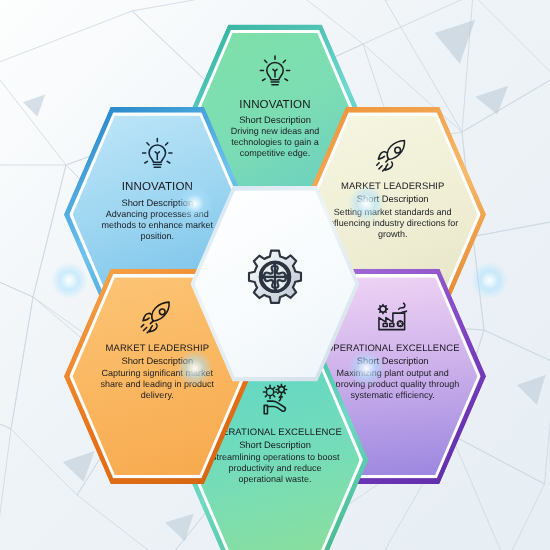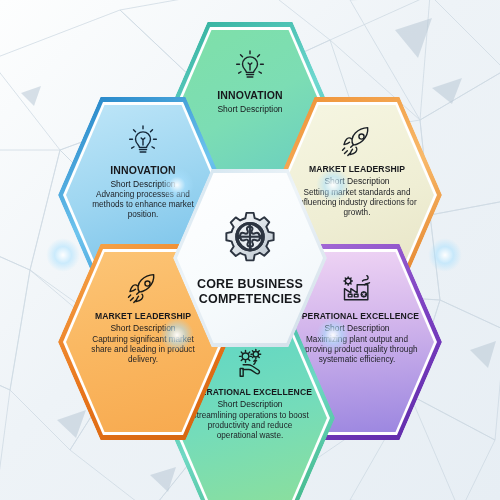--- a/index.html
+++ b/index.html
@@ -38,21 +38,21 @@
   }
   .hex .content{
     position:absolute;inset:8px;
     display:flex;flex-direction:column;align-items:center;
     padding:16px 16px 0 16px;box-sizing:border-box;
     text-align:center;
   }
   .ico{width:40px;height:40px;display:block;margin:0 auto 3px;}
   .ico svg{width:100%;height:100%;display:block;}
   .h-title{
-    font-size:10.5px;font-weight:bold;letter-spacing:.1px;
+    font-size:10.5px;font-weight:normal;letter-spacing:.1px;
     color:#17181c;line-height:1.1;margin:1px 0 3px;white-space:nowrap;
   }
   .h-title.small{font-size:8.6px;}
   .h-sub{font-size:8.5px;font-weight:normal;color:#17181c;line-height:1.15;margin-bottom:1px;}
   .h-desc{font-size:8.2px;color:#1d1f24;line-height:1.22;max-width:126px;}
 
   
   .spark{position:absolute;width:34px;height:34px;border-radius:50%;
     background:radial-gradient(circle,rgba(255,255,255,.95) 0%,rgba(170,225,255,.55) 35%,rgba(140,200,255,0) 70%);
     pointer-events:none;}
@@ -122,20 +122,21 @@
       <span class="ico">
         <svg viewBox="0 0 48 48" fill="none" stroke="#1b2026" stroke-width="1.7" stroke-linecap="round" stroke-linejoin="round">
           <path d="M24 13c-5 0-9 3.9-9 8.8 0 3.3 1.8 5.3 3.2 6.9.9 1 1.4 1.8 1.5 3h8.6c.1-1.2.6-2 1.5-3 1.4-1.6 3.2-3.6 3.2-6.9 0-4.9-4-8.8-9-8.8z"></path>
           <path d="M19.7 34.3h8.6M20.6 37.2h6.8"></path>
           <path d="M24 22.5v6.2M24 22.5l-2.2-2M24 22.5l2.2-2"></path>
           <path d="M24 6v3.4M12.6 10.6l2.4 2.4M35.4 10.6L33 13M8 21.8h3.4M36.6 21.8H40M10.4 32.6l2.8-1.7M37.6 32.6l-2.8-1.7"></path>
         </svg>
       </span>
       <div class="h-title">INNOVATION</div>
       <div class="h-sub">Short Description</div>
+      <div class="h-desc">Driving new ideas and technologies to gain a competitive edge.</div>
     </div>
   </div>
 
   <div class="hex" style="left:58px;top:97px;">
     <div class="ring" style="background:linear-gradient(150deg,#1d7fc4,#6ec4ee 50%,#1d7fc4);"></div>
     <div class="inner"></div>
     <div class="face" style="background:linear-gradient(160deg,#bfe6f8 0%,#9ed6f1 45%,#6fbde8 100%);"></div>
     <div class="content">
       <span class="ico">
         <svg viewBox="0 0 48 48" fill="none" stroke="#16283a" stroke-width="1.7" stroke-linecap="round" stroke-linejoin="round">
@@ -260,20 +261,16 @@
           <path fill="url(#gearmetal)" d="M28.3 4h7.4l1.1 5.4c1.9.5 3.7 1.2 5.3 2.2l4.6-3.1 5.2 5.2-3.1 4.6c1 1.6 1.7 3.4 2.2 5.3l5.4 1.1v7.4l-5.4 1.1c-.5 1.9-1.2 3.7-2.2 5.3l3.1 4.6-5.2 5.2-4.6-3.1c-1.6 1-3.4 1.7-5.3 2.2L35.7 53h-7.4l-1.1-5.4c-1.9-.5-3.7-1.2-5.3-2.2l-4.6 3.1-5.2-5.2 3.1-4.6c-1-1.6-1.7-3.4-2.2-5.3L7.6 32.3v-7.4l5.4-1.1c.5-1.9 1.2-3.7 2.2-5.3l-3.1-4.6 5.2-5.2 4.6 3.1c1.6-1 3.4-1.7 5.3-2.2z"></path>
           <circle cx="32" cy="28.6" r="14.2" fill="#c9d2da"></circle>
           <path fill="#e9eef2" d="M32 15.2v3.2c1.6 0 2.6.9 2.6 2.1 0 1.2-1 1.8-1 3 0 1.1.9 2 2.1 2 1.3 0 2.2-1 3.4-1 1.4 0 2.4 1.2 2.4 2.7h3.3c-1.5-6.4-6.5-11.2-12.8-12z"></path>
           <path fill="#e9eef2" d="M32 42c-6.4-.8-11.4-5.7-12.9-12.1h3.3c0 1.5 1 2.7 2.4 2.7 1.2 0 2.1-1 3.4-1 1.2 0 2.1.9 2.1 2 0 1.2-1 1.8-1 3 0 1.2 1 2.1 2.6 2.1z"></path>
           <path fill="#e9eef2" d="M19.1 27.1C20 20.7 25 15.9 31.3 15.2v3.2c-1.5 0-2.5.9-2.5 2.1 0 1.2 1 1.8 1 3 0 1.1-.9 2-2.1 2-1.3 0-2.2-1-3.4-1-1.4 0-2.4 1.2-2.4 2.7z"></path>
           <path fill="#e9eef2" d="M44.9 29.9c-.9 6.4-5.9 11.3-12.2 12.1v-3.2c1.5 0 2.5-.9 2.5-2.1 0-1.2-1-1.8-1-3 0-1.1.9-2 2.1-2 1.3 0 2.2 1 3.4 1 1.4 0 2.4-1.2 2.4-2.7z"></path>
           <circle cx="32" cy="28.6" r="14.2"></circle>
           <path d="M32 15.2v26.9M18.9 28.6h26.2"></path>
         </svg>
       </span>
-      <div class="c-title">
-        <span>CORE BUSINESS</span><br>
-        <span>COMPETENCIES</span>
-      </div>
     </div>
   </div>
 
 </div>
 
 </body></html>

